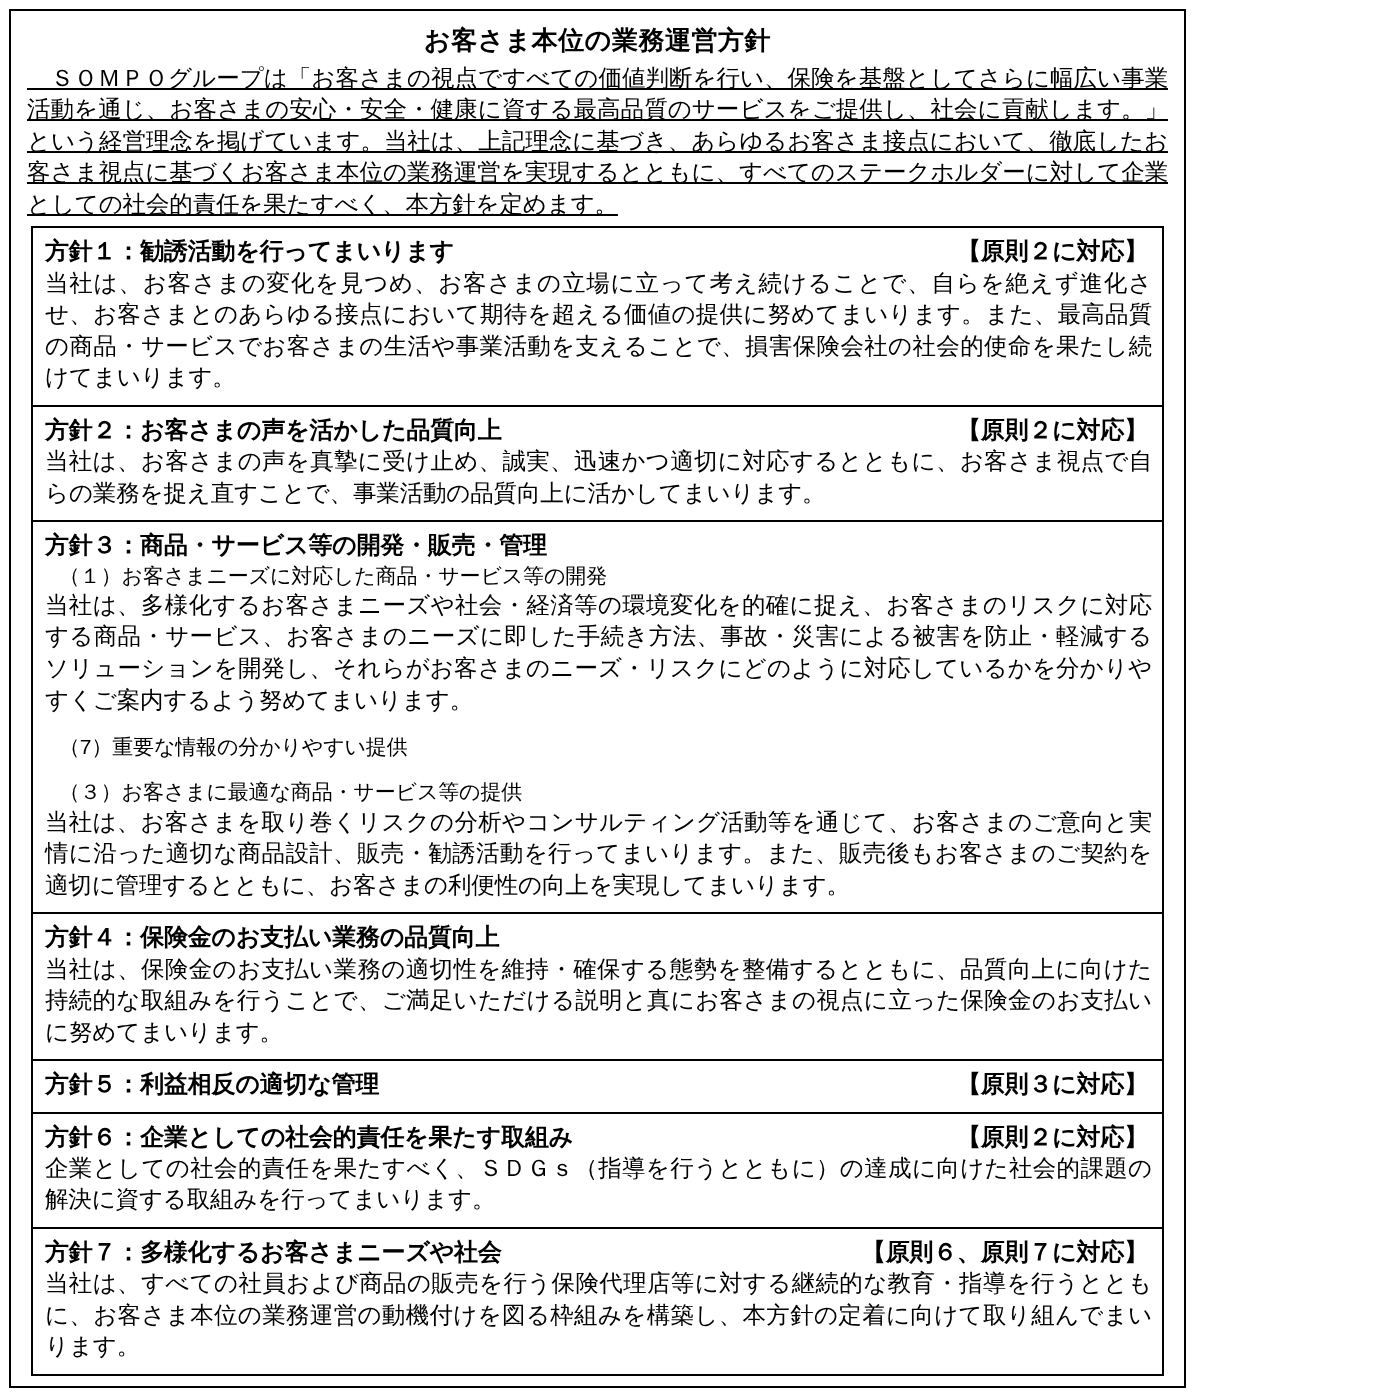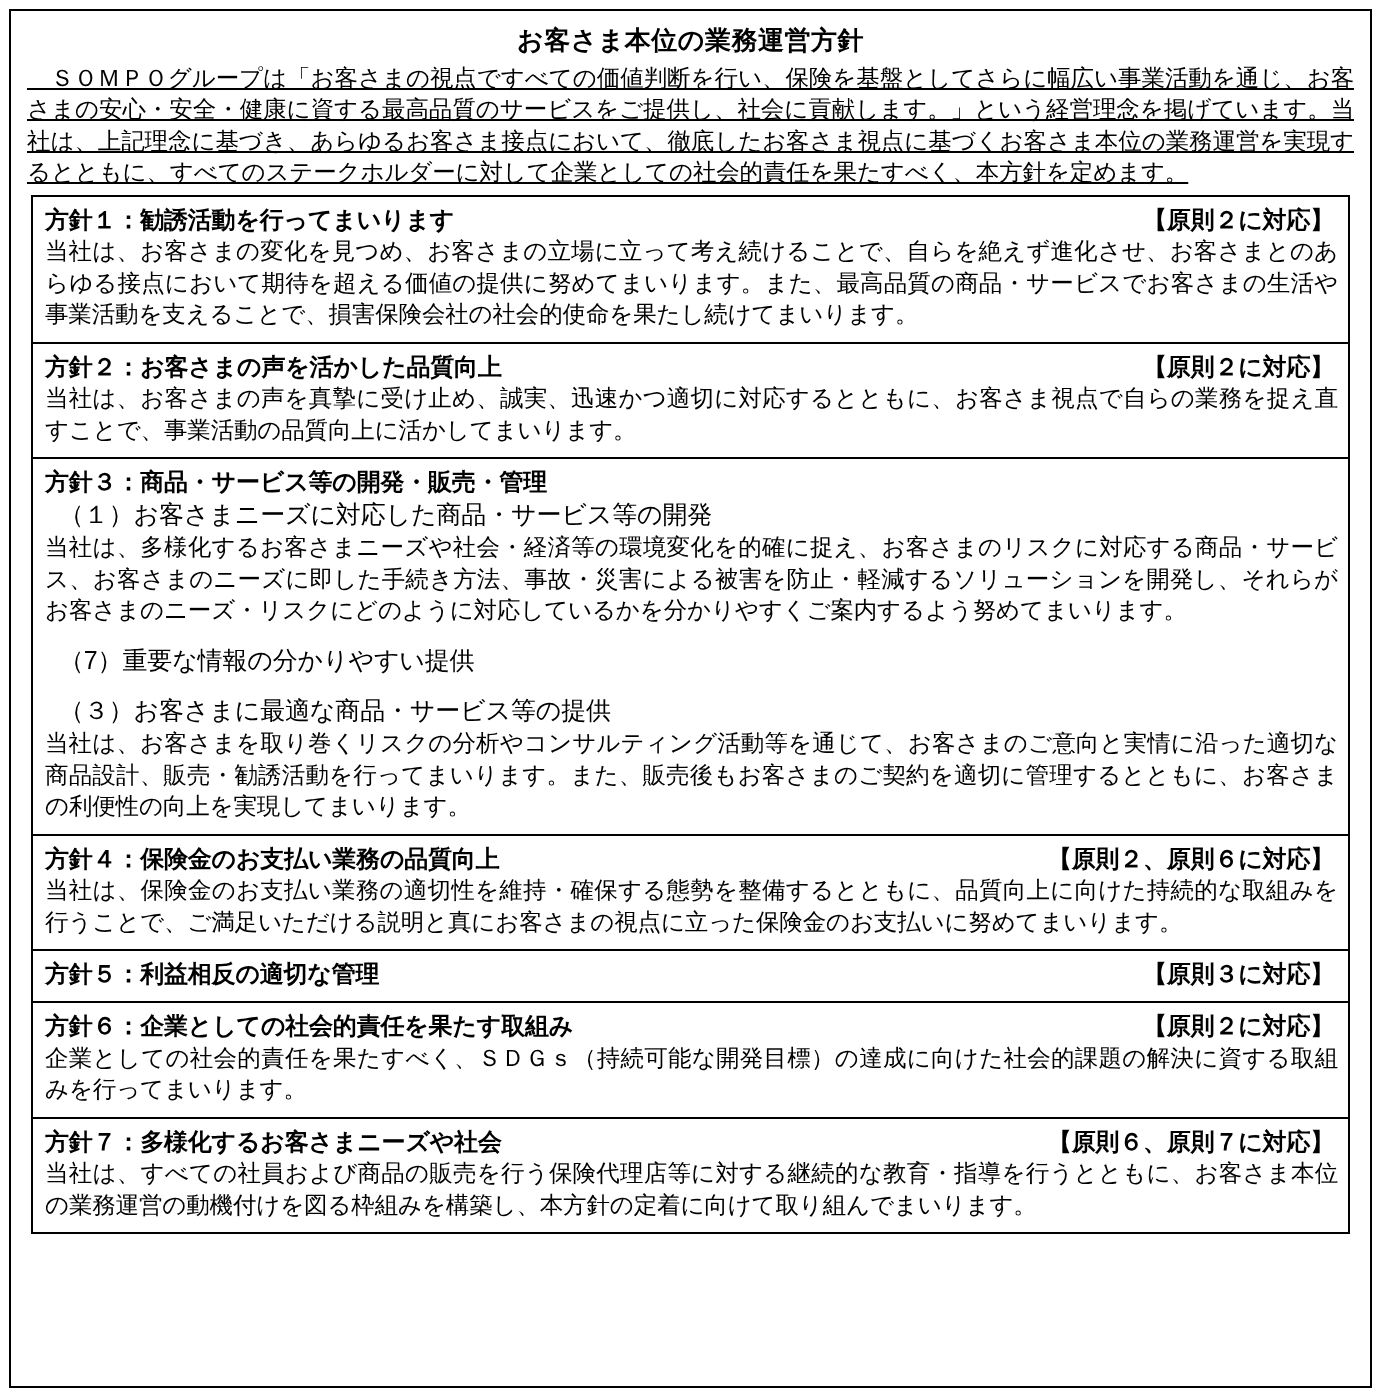--- a/index.html
+++ b/index.html
@@ -18,21 +18,21 @@
     box-sizing: border-box;
     background: #ffffff;
     position: relative;
     overflow: hidden;
   }
   
   .doc-frame {
     position: absolute;
     left: 9px;
     top: 9px;
-    width: 1363px;
+    width: 1177px;
     height: 1379px;
     box-sizing: border-box;
     border: 2px solid #000000;
     padding: 0;
   }
   .doc-inner {
     padding: 0 14px 0 14px;
     box-sizing: border-box;
     height: 100%;
   }
@@ -89,21 +89,21 @@
     padding-right: 4px;
   }
   .policy-body {
     font-size: 23.5px;
     line-height: 1.345;
     text-align: justify;
     text-justify: inter-character;
     letter-spacing: -0.15px;
   }
   .sub-title {
-    font-size: 25px;
+    font-size: 21px;
     line-height: 1.345;
     padding-left: 14px;
     letter-spacing: -0.15px;
   }
   .sub-body {
     font-size: 23.5px;
     line-height: 1.345;
     text-align: justify;
     text-justify: inter-character;
     letter-spacing: -0.15px;
@@ -149,36 +149,35 @@
             <div class="sub-body">当社は、多様化するお客さまニーズや社会・経済等の環境変化を的確に捉え、お客さまのリスクに対応する商品・サービス、お客さまのニーズに即した手続き方法、事故・災害による被害を防止・軽減するソリューションを開発し、それらがお客さまのニーズ・リスクにどのように対応しているかを分かりやすくご案内するよう努めてまいります。</div>
             <div class="sub-gap"></div>
             <div class="sub-title">（7）重要な情報の分かりやすい提供</div>
             <div class="sub-gap"></div>
             <div class="sub-title">（３）お客さまに最適な商品・サービス等の提供</div>
             <div class="sub-body">当社は、お客さまを取り巻くリスクの分析やコンサルティング活動等を通じて、お客さまのご意向と実情に沿った適切な商品設計、販売・勧誘活動を行ってまいります。また、販売後もお客さまのご契約を適切に管理するとともに、お客さまの利便性の向上を実現してまいります。</div>
           </div>
           <div class="policy-box">
             <div class="policy-head">
               <span class="ptitle">方針４：保険金のお支払い業務の品質向上</span>
-              <span class="pprinciple">【原則２、原則６に対応】</span>
             </div>
             <div class="policy-body">当社は、保険金のお支払い業務の適切性を維持・確保する態勢を整備するとともに、品質向上に向けた持続的な取組みを行うことで、ご満足いただける説明と真にお客さまの視点に立った保険金のお支払いに努めてまいります。</div>
           </div>
           <div class="policy-box">
             <div class="policy-head">
               <span class="ptitle">方針５：利益相反の適切な管理</span>
               <span class="pprinciple">【原則３に対応】</span>
             </div>
           </div>
           <div class="policy-box">
             <div class="policy-head">
               <span class="ptitle">方針６：企業としての社会的責任を果たす取組み</span>
               <span class="pprinciple">【原則２に対応】</span>
             </div>
-            <div class="policy-body">企業としての社会的責任を果たすべく、ＳＤＧｓ（持続可能な開発目標）の達成に向けた社会的課題の解決に資する取組みを行ってまいります。</div>
+            <div class="policy-body">企業としての社会的責任を果たすべく、ＳＤＧｓ（指導を行うとともに）の達成に向けた社会的課題の解決に資する取組みを行ってまいります。</div>
           </div>
           <div class="policy-box">
             <div class="policy-head">
               <span class="ptitle">方針７：多様化するお客さまニーズや社会</span>
               <span class="pprinciple">【原則６、原則７に対応】</span>
             </div>
             <div class="policy-body">当社は、すべての社員および商品の販売を行う保険代理店等に対する継続的な教育・指導を行うとともに、お客さま本位の業務運営の動機付けを図る枠組みを構築し、本方針の定着に向けて取り組んでまいります。</div>
           </div>
         </div>
 

